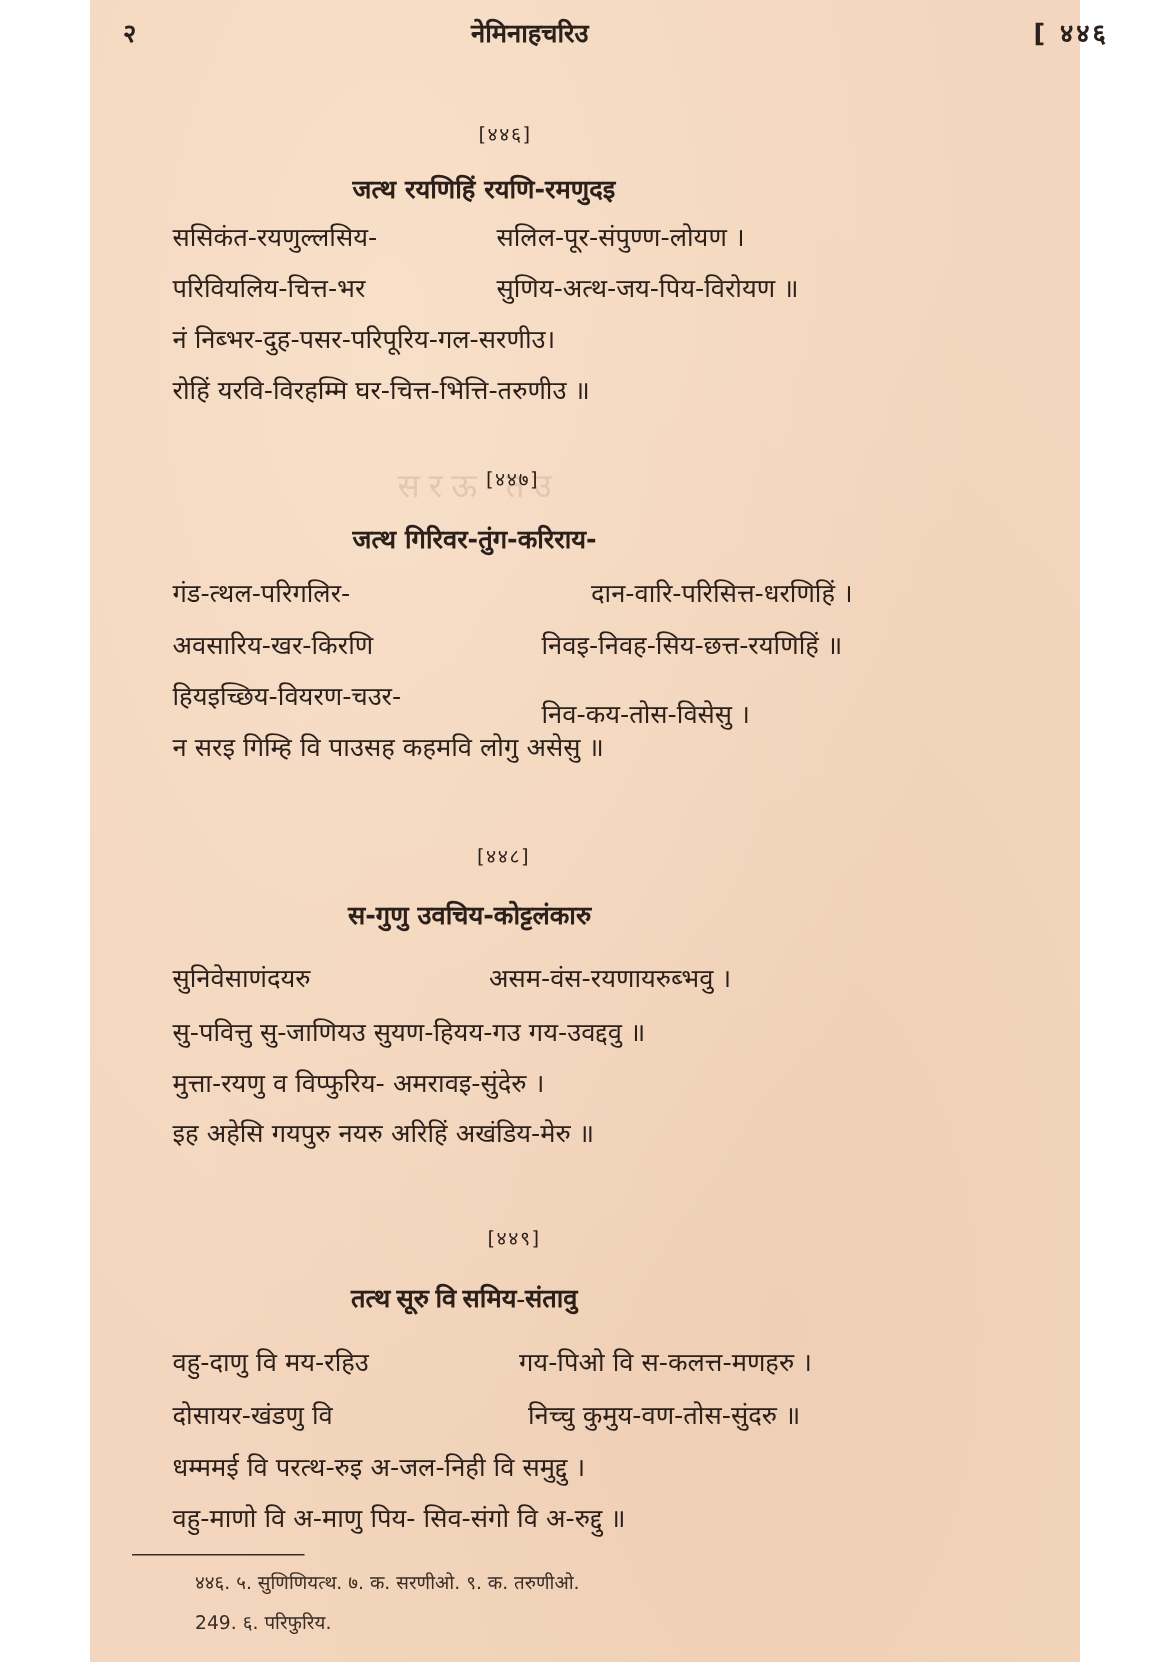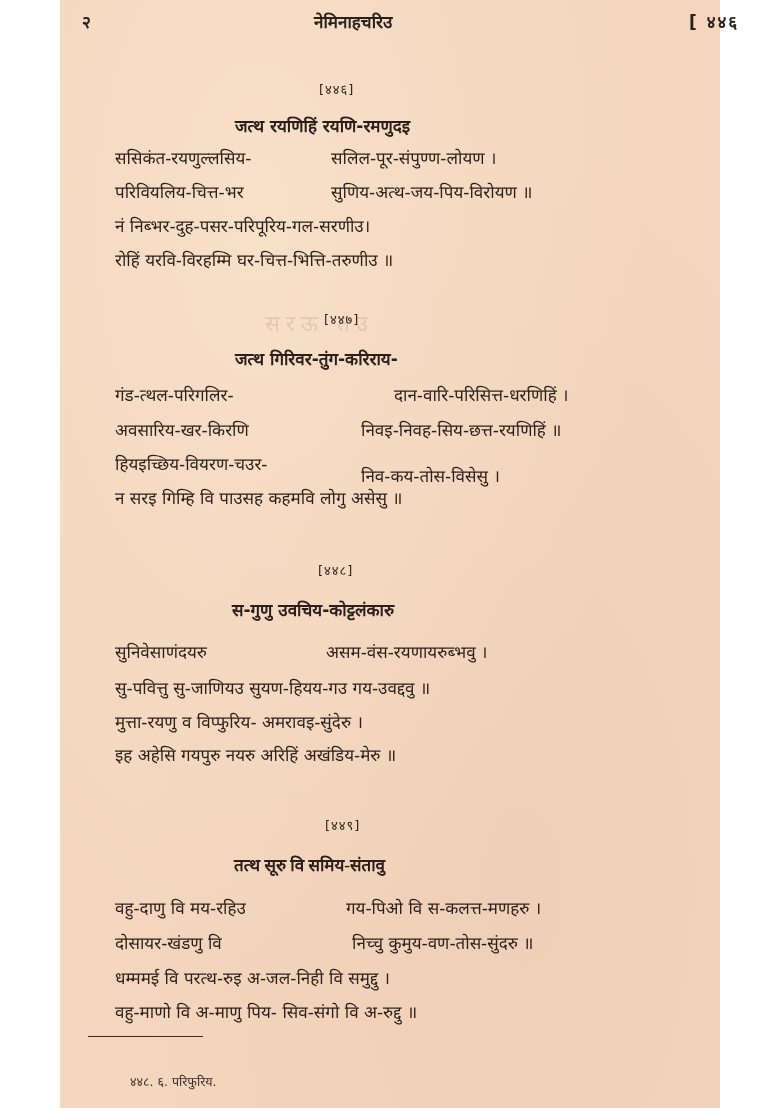--- a/index.html
+++ b/index.html
@@ -116,15 +116,16 @@
     <div class="abs stanza-head" style="left:174px; top:853px;font-family:Liberation Serif, serif;">तत्थ सूरु वि समिय-संतावु</div>
     <div class="abs verse" style="left:55px; top:896px;">वहु-दाणु   वि   मय-रहिउ</div>
     <div class="abs verse" style="left:286px; top:896px;">गय-पिओ वि स-कलत्त-मणहरु ।</div>
     <div class="abs verse" style="left:55px; top:931px;">दोसायर-खंडणु   वि</div>
     <div class="abs verse" style="left:292px; top:931px;">निच्चु कुमुय-वण-तोस-सुंदरु ॥</div>
     <div class="abs verse" style="left:55px; top:966px;">धम्ममई   वि   परत्थ-रुइ   अ-जल-निही वि समुद्दु ।</div>
     <div class="abs verse" style="left:55px; top:1000px;">वहु-माणो वि अ-माणु पिय- सिव-संगो वि अ-रुद्दु ॥</div>
   </div>
 
   <div class="footrule"></div>
-  <div class="abs footnote" style="left:70px; top:1073px;">४४८. ६. परिफुरिय.</div>
+  <div class="abs footnote" style="left:70px; top:1046px;">४४६. ५. सुणिणियत्थ. ७. क. सरणीओ. ९. क. तरुणीओ.</div>
+  <div class="abs footnote" style="left:70px; top:1073px;">249. ६. परिफुरिय.</div>
 
 </div>
 
 </body></html>

